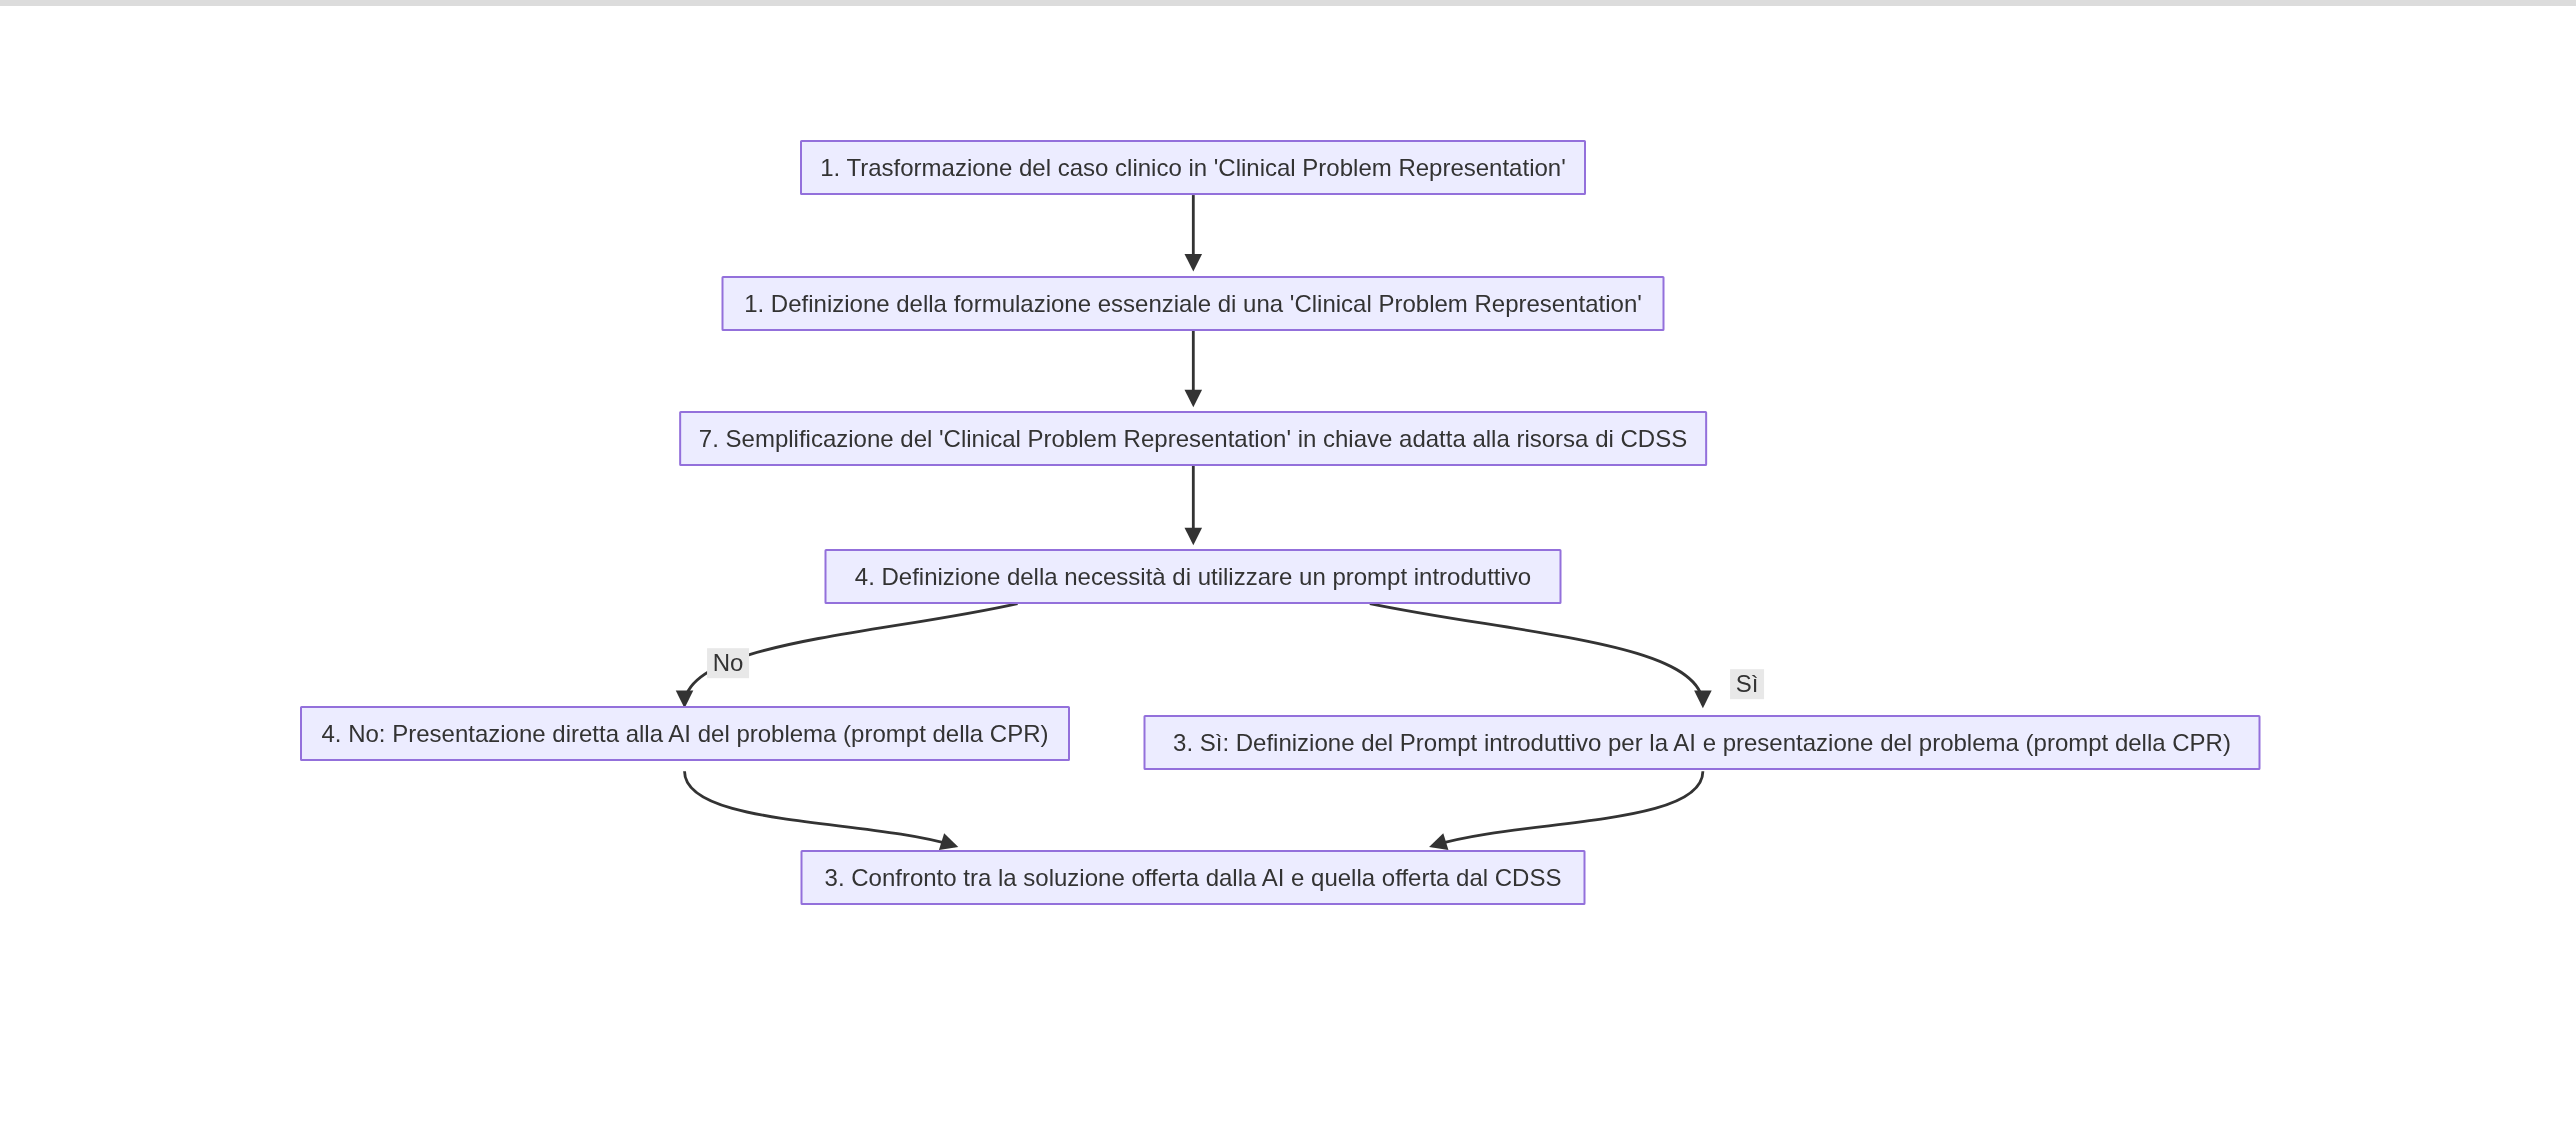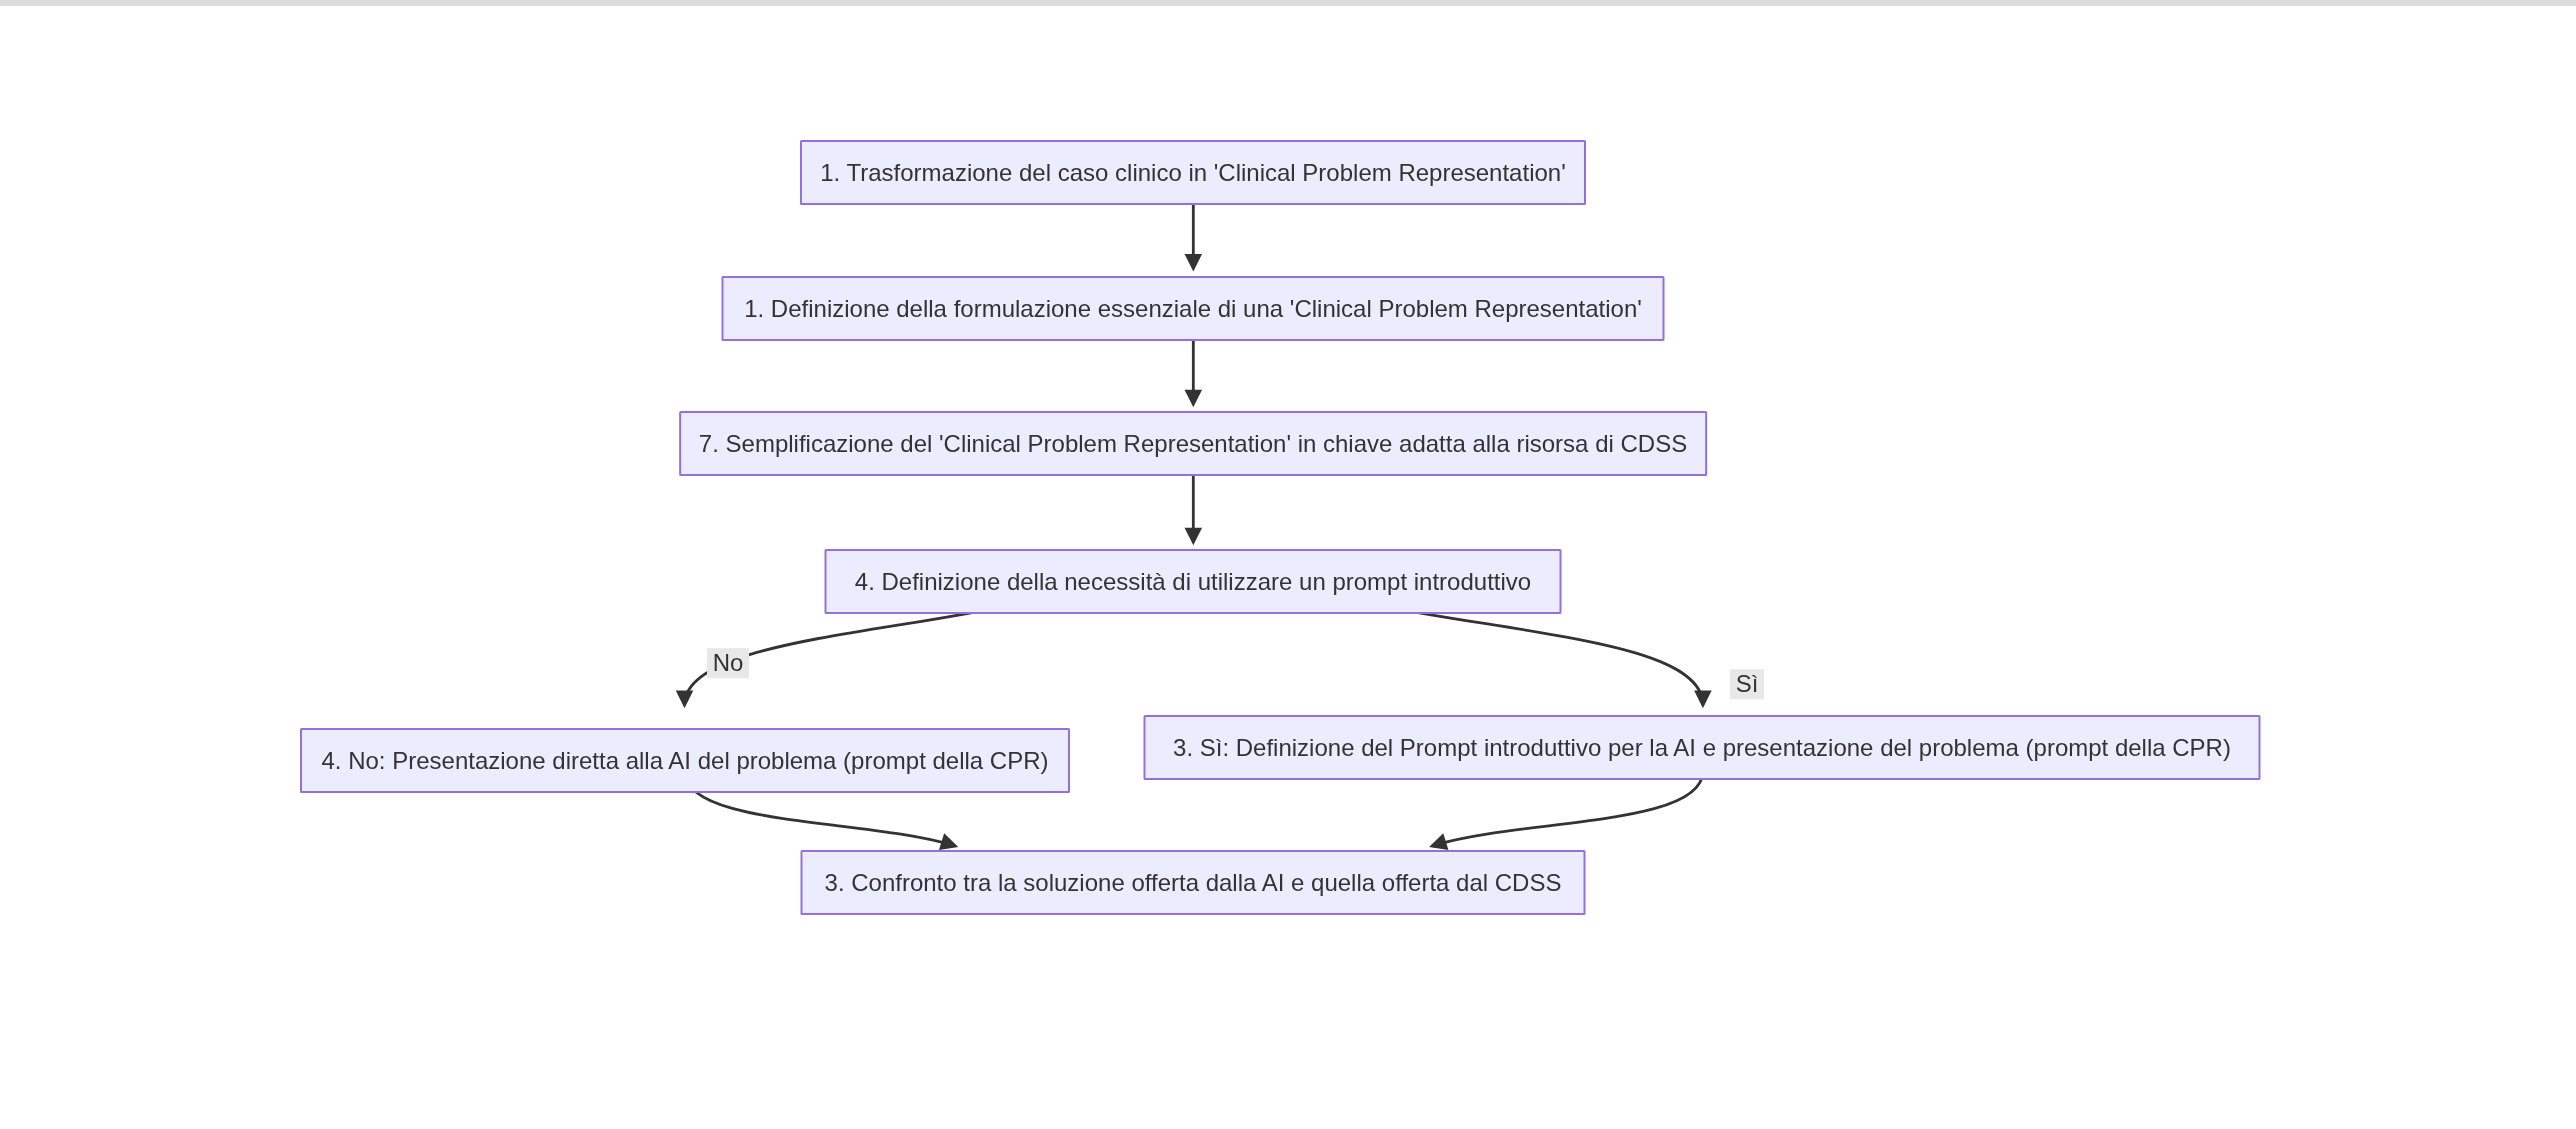--- a/index.html
+++ b/index.html
@@ -7,21 +7,21 @@
     width: 2576px; height: 1130px; position: relative;
     font-family: "Liberation Sans", sans-serif;
   }
   .topbar {
     position: absolute; top: 0; left: 0; width: 2576px; height: 6.4px;
     background: #dcdcdc;
   }
   svg.edges { position: absolute; top: 0; left: 0; width: 2576px; height: 1130px; }
   .node {
     position: absolute; transform: translateX(-50%);
-    height: 65px; box-sizing: border-box;
+    height: 55px; box-sizing: border-box;
     background: #ECECFF; border: 2px solid #9370DB; border-radius: 1.6px;
     display: flex; align-items: center; justify-content: center;
     padding: 0 17.7px; white-space: nowrap;
     font-size: 24px; color: #333333;
   }
   .edge-label {
     position: absolute; transform: translate(-50%, -50%);
     background: #e8e8e8; padding: 0.8px 5.6px;
     font-size: 24px; color: #333333; white-space: nowrap; margin-left: 44px;
   }
@@ -57,21 +57,21 @@
 </div>
 
 <div class="node" style="left:1193px; top:411px; min-width:1021px">
   <span>7. Semplificazione del 'Clinical Problem Representation' in chiave adatta alla risorsa di CDSS</span>
 </div>
 
 <div class="node" style="left:1193px; top:549px; min-width:737px">
   <span>4. Definizione della necessità di utilizzare un prompt introduttivo</span>
 </div>
 
-<div class="node" style="left:685px; top:728px; min-width:770px">
+<div class="node" style="left:685px; top:706px; min-width:770px">
   <span>4. No: Presentazione diretta alla AI del problema (prompt della CPR)</span>
 </div>
 
 <div class="node" style="left:1702px; top:715px; min-width:1117px">
   <span>3. Sì: Definizione del Prompt introduttivo per la AI e presentazione del problema (prompt della CPR)</span>
 </div>
 
 <div class="node" style="left:1193px; top:850px; min-width:785px">
   <span>3. Confronto tra la soluzione offerta dalla AI e quella offerta dal CDSS</span>
 </div>

